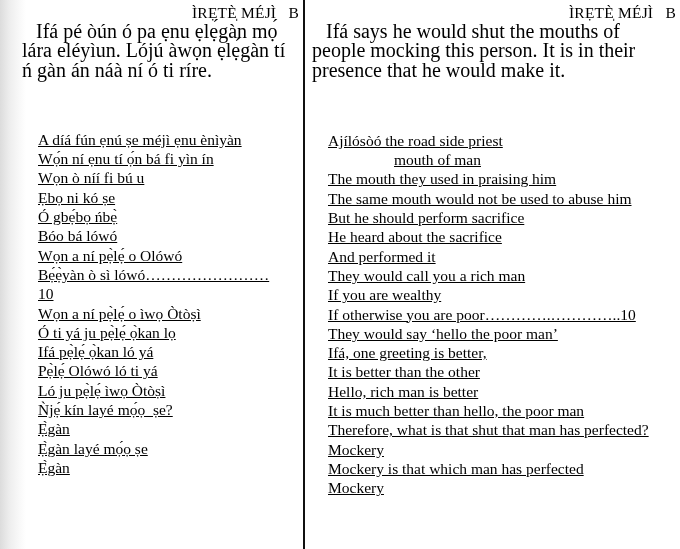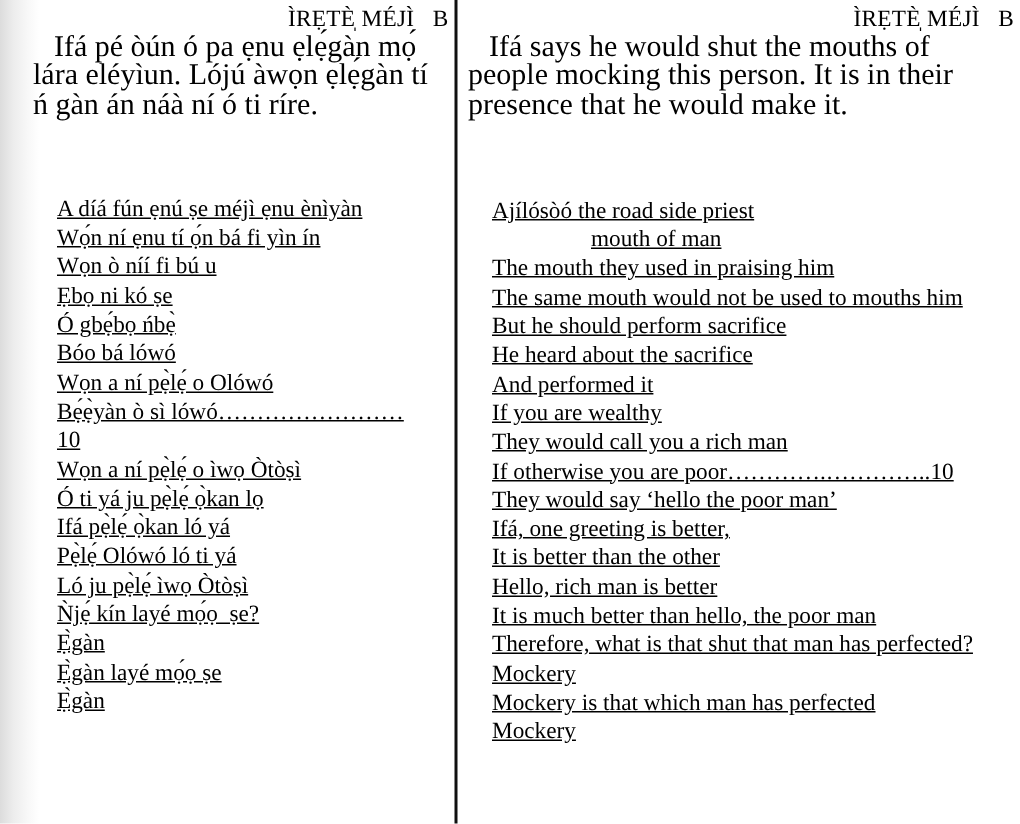--- a/index.html
+++ b/index.html
@@ -131,26 +131,26 @@
   <div class="divider"></div>
 
   <div class="col col-right">
     <div class="sign-title">ÌRẸTÈ̩ MÉJÌ   B</div>
     <p class="intro">Ifá says he would shut the mouths of people mocking this person. It is in their presence that he would make it.</p>
     <div class="gap-right"></div>
     <ul class="verse">
         <li>Ajílósòó the road side priest</li>
         <li class="indent">mouth of man</li>
         <li>The mouth they used in praising him</li>
-        <li>The same mouth would not be used to mouths him</li>
+        <li>The same mouth would not be used to abuse him</li>
         <li>But he should perform sacrifice</li>
         <li>He heard about the sacrifice</li>
         <li>And performed it</li>
+        <li>They would call you a rich man</li>
         <li>If you are wealthy</li>
-        <li>They would call you a rich man</li>
         <li>If otherwise you are poor………….…………..10</li>
         <li>They would say ‘hello the poor man’</li>
         <li>Ifá, one greeting is better,</li>
         <li>It is better than the other</li>
         <li>Hello, rich man is better</li>
         <li>It is much better than hello, the poor man</li>
         <li>Therefore, what is that shut that man has perfected?</li>
         <li>Mockery</li>
         <li>Mockery is that which man has perfected</li>
         <li>Mockery</li>

